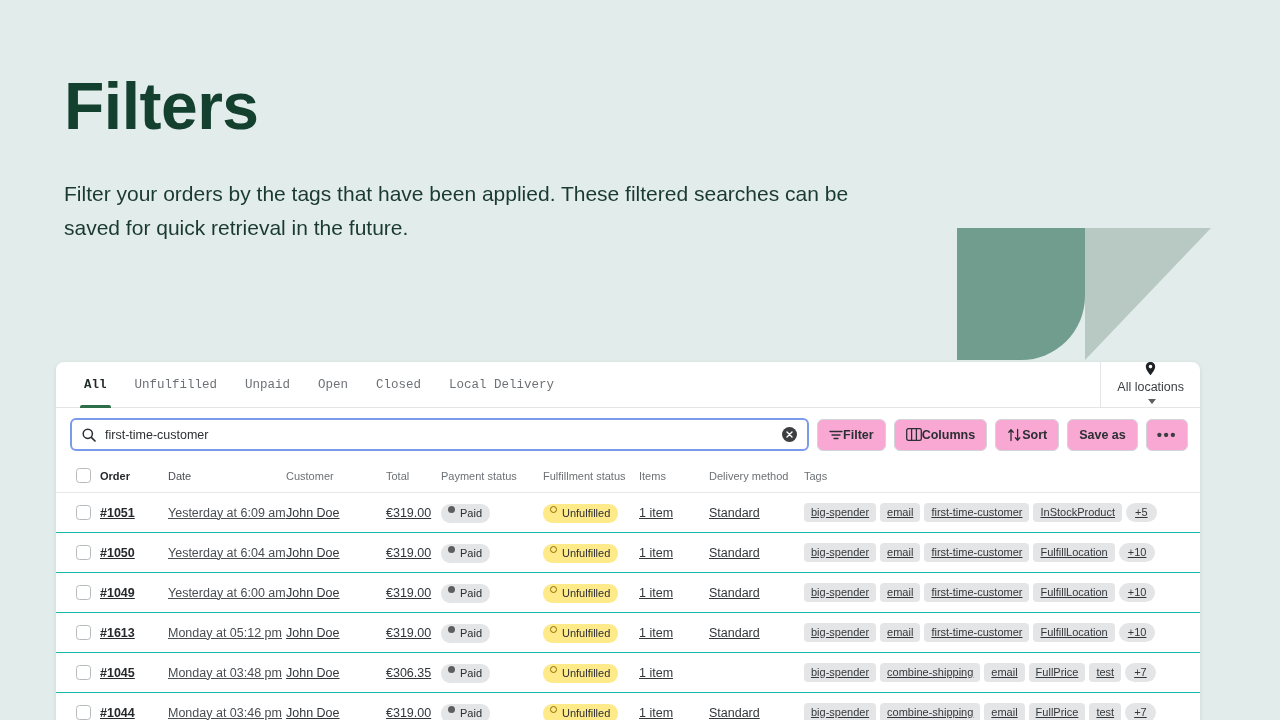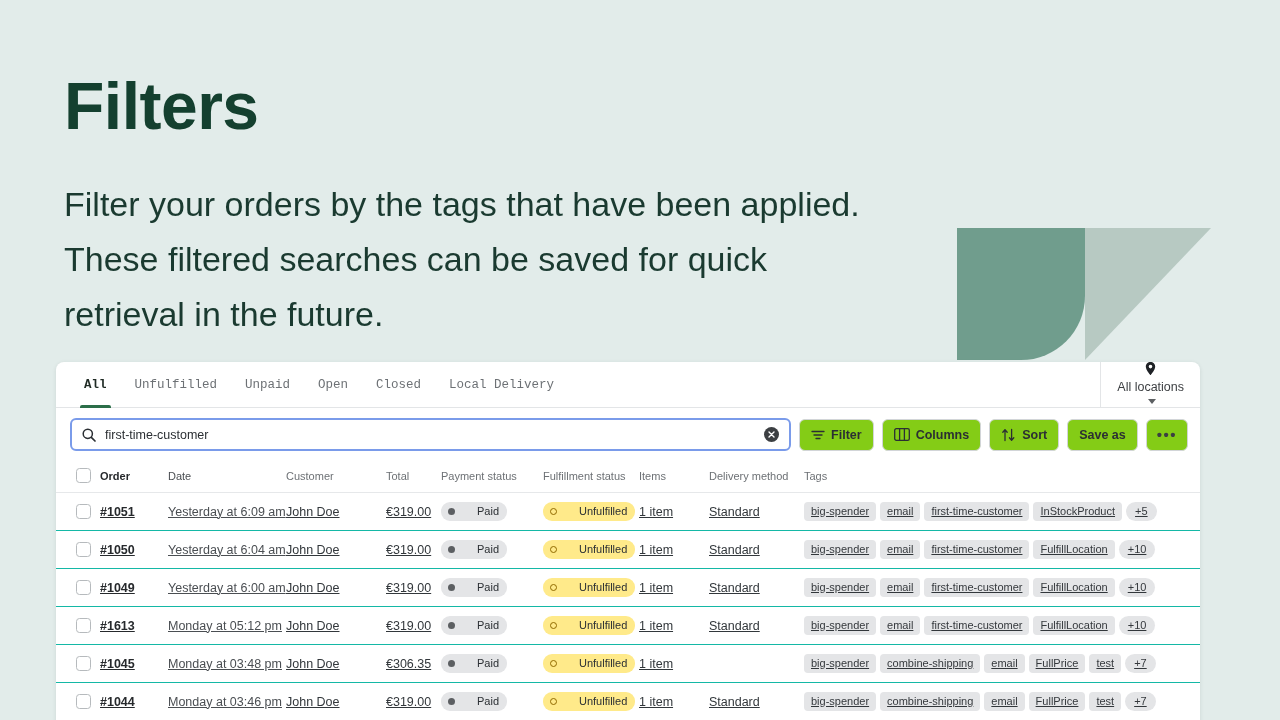--- a/index.html
+++ b/index.html
@@ -28,21 +28,21 @@
   }
 
   
   .hero { position: absolute; left: 64px; top: 72px; z-index: 3; }
   .hero h1 {
     font-size: 66px; font-weight: 700; color: #14402f;
     letter-spacing: -0.5px; line-height: 1.05;
   }
   .hero p {
     margin-top: 36px;
-    font-size: 34px; line-height: 1.62; color: #1a3a30; font-weight: 400;
+    font-size: 21px; line-height: 1.62; color: #1a3a30; font-weight: 400;
     max-width: 820px;
   }
 
   
   .panel {
     position: absolute; left: 56px; top: 362px;
     width: 1144px; height: 362px;
     background: #ffffff;
     border-radius: 8px 8px 0 0;
     box-shadow: 0 1px 4px rgba(20,40,35,.10);
@@ -85,23 +85,23 @@
     flex: 1; display: flex; align-items: center; gap: 9px;
     height: 33px; padding: 0 10px;
     border: 2px solid #7a9bea; border-radius: 6px; background: #fff;
   }
   .search-icon svg { display: block; }
   .search-val { font-size: 12.5px; color: #2b2f33; flex: 1; }
   .clear-icon { cursor: pointer; }
   .clear-icon svg { display: block; }
 
   .tbtn {
-    display: flex; align-items: center; gap: 6px;
+    display: flex; align-items: center; 
     height: 32px; padding: 0 11px;
-    border: 1px solid #d2d5d8; border-radius: 6px; background: #84cc16;
+    border: 1px solid #d2d5d8; border-radius: 6px; background: #f9a8d4;
     font-size: 12.5px; font-weight: 600; color: #2b2f33; cursor: pointer;
     white-space: nowrap;
   }
   .tbtn svg { display: block; }
   .tbtn.icon-only { padding: 0 10px; }
   .dots { letter-spacing: 1.5px; font-size: 15px; line-height: 10px; color: #3c3f42; }
 
   
   table { width: 100%; border-collapse: collapse; table-layout: fixed; padding-left: 8px; }
   thead th {
@@ -125,21 +125,21 @@
   .c-items { width: 70px; }
   .c-del   { width: 95px; }
   .c-tags  { width: auto; }
 
   .cb {
     width: 15px; height: 15px; border: 1px solid #b6babd;
     border-radius: 3.5px; background: #fff; display: block; cursor: pointer;
   }
 
   .badge {
-    display: inline-flex; align-items: center; gap: 22px;
+    display: inline-flex; gap: 5px;
     padding: 2px 8px 2px 7px; border-radius: 9px;
     font-size: 11px; color: #2b2f33; line-height: 15px;
   }
   .badge .dot { width: 7px; height: 7px; border-radius: 50%; flex: none; }
   .badge.paid { background: #e4e5e7; }
   .badge.paid .dot { background: #5c5f62; }
   .badge.unful { background: #ffea8a; }
   .badge.unful .dot { background: transparent; border: 1.6px solid #916a00; }
 
   .tags { display: flex; align-items: center; gap: 4px; }

